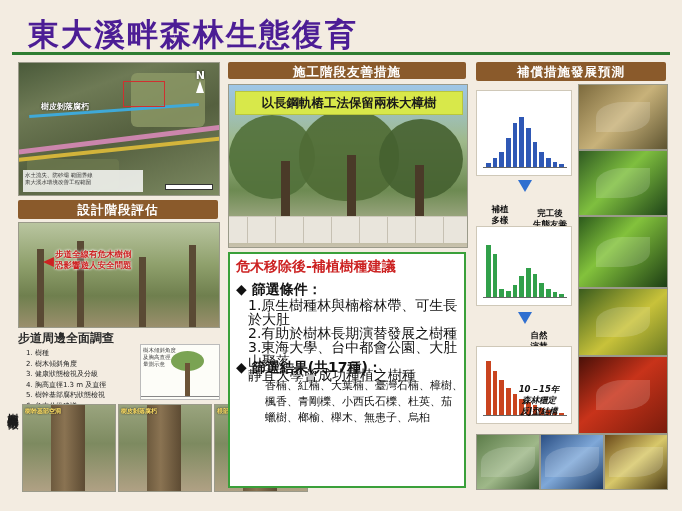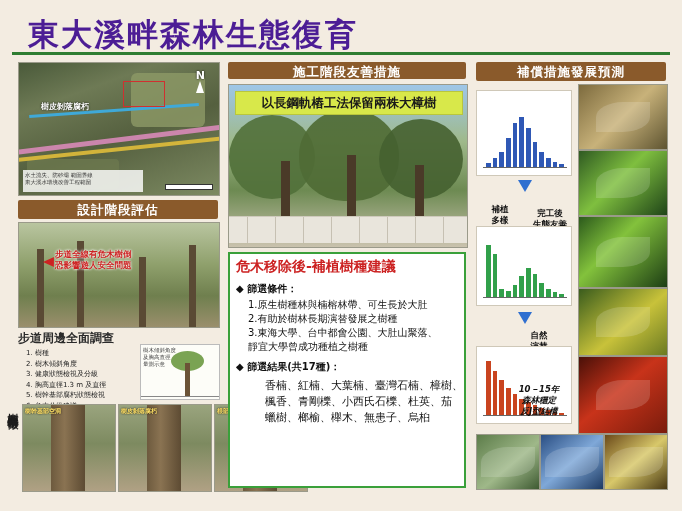--- a/index.html
+++ b/index.html
@@ -173,21 +173,21 @@
   }
 
   #rec-box{
     position:absolute;left:228px;top:252px;width:238px;height:236px;
     border:2px solid #3aa03a;background:#ffffff;box-sizing:border-box;
   }
   #rec-title{
     position:absolute;left:236px;top:258px;width:228px;
     font-size:14px;font-weight:bold;color:#cc2222;
   }
-  .rec-line{position:absolute;font-size:10px;color:#111;line-height:14px;}
+  .rec-line{position:absolute;font-size:14px;color:#111;line-height:14px;}
   #rec-c1{left:236px;top:282px;width:224px;font-weight:bold;}
   #rec-items{left:248px;top:298px;width:210px;}
   #rec-c2{left:236px;top:360px;width:224px;font-weight:bold;}
   #rec-res{left:240px;top:378px;width:220px;line-height:16px;font-size:11px;margin-left:25px;}
 
   
   .hdr-right{left:476px;top:62px;width:190px;height:19px;}
   #rightpanel{
     position:absolute;left:476px;top:84px;width:190px;height:404px;
   }

